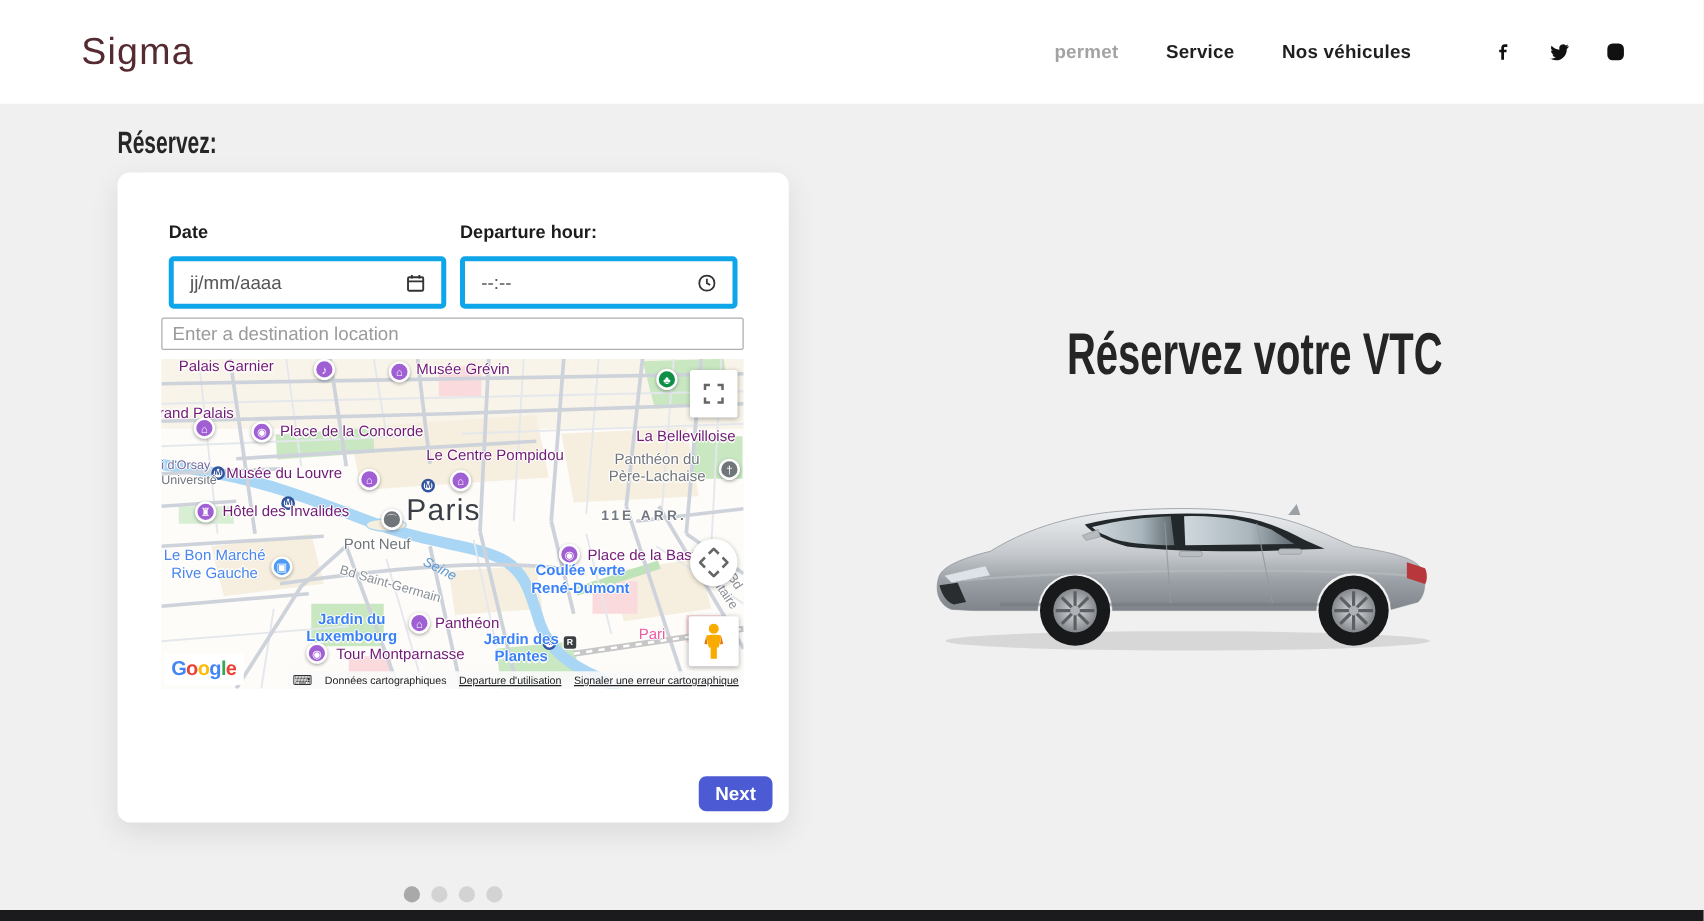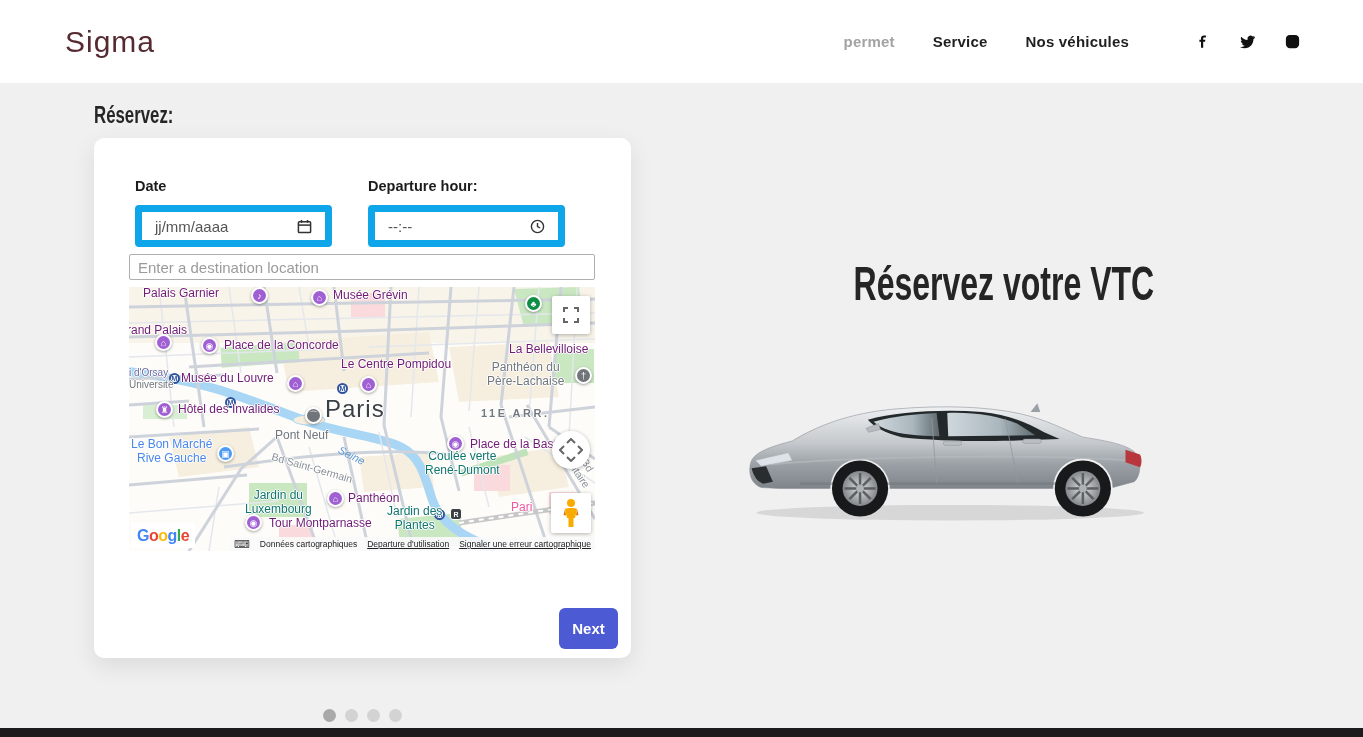--- a/index.html
+++ b/index.html
@@ -25,40 +25,40 @@
   .section-label { position: absolute; left: 94px; top: 103px; font-size: 21px;
                    transform-origin: left center; }
 
   
   .card { position: absolute; left: 94px; top: 138px; width: 537px; height: 520px;
           background: #fff; border-radius: 10px; box-shadow: 0 8px 24px rgba(0,0,0,.09);
           padding: 40px 35px 0 35px; }
   .form-row { display: flex; gap: 11px; margin-left: 6px; }
   .form-col { width: 222px; }
   .field-label { font-size: 14.5px; font-weight: 700; color: #1c1c1c; margin-bottom: 11px; }
-  .dtfield { width: 197px; height: 42px; border: 7px solid #0ea5e9; border-radius: 4px;
+  .dtfield { width: 222px; height: 42px; border: 4px solid #0ea5e9; border-radius: 4px;
              display: flex; align-items: center; justify-content: space-between;
              padding: 0 13px; font-size: 15px; color: #555; background: #fff; cursor: text; }
   .dtfield svg { width: 15px; height: 15px; stroke: #333; }
   .loc-input { width: 466px; height: 26px; border: 1px solid #aeaeae; border-radius: 2px;
                font-size: 15px; color: #333; padding: 0 8px; display: block;
                font-family: "Liberation Sans", sans-serif; }
   .loc-input::placeholder { color: #9b9b9b; }
   .loc-input.origin { margin-top: 12px; }
   .loc-input.dest { margin-top: 7px; }
 
   
   .map { position: relative; width: 466px; height: 264px; margin-top: 7px;
          overflow: hidden; background: #fdfcf9; cursor: grab; }
   .map-bg { position: absolute; left: 0; top: 0; }
   .poi { position: absolute; font-size: 12px; color: #701a75; white-space: pre-line;
          line-height: 1.15; text-align: center;
          text-shadow: 1px 0 0 #fff, -1px 0 0 #fff, 0 1px 0 #fff, 0 -1px 0 #fff; }
   .poi.gray { color: #70767c; }
-  .poi.green { color: #0f766e; }
+  .poi.green { color: #3b82f6; font-weight: bold; }
   .poi.blue { color: #4a86ec; }
   .poi.pink { color: #ee5aa0; }
   .poi.small { font-size: 10px; }
   .poi.city { font-size: 24px; color: #3a3f45; letter-spacing: 1px; }
   .poi.district { font-size: 11px; color: #737980; letter-spacing: 2.5px; font-weight: 700;}
   .poi.street { font-size: 10.5px; color: #8a9096; transform-origin: left center; }
   .poi.water { font-size: 11px; color: #5b9ad6; font-style: italic; transform-origin: left center;
                text-shadow: none; }
   .marker { position: absolute; width: 17px; height: 17px; border-radius: 50% 50% 50% 50%;
             border: 2px solid #fff; box-shadow: 0 1px 3px rgba(0,0,0,.35); color: #fff;
@@ -81,21 +81,21 @@
   .gtile { position: absolute; left: 2px; bottom: 3px; width: 64px; height: 25px; background: #fff;
            display: flex; align-items: center; justify-content: center; font-size: 16px;
            font-weight: 700; letter-spacing: -.5px; }
   .gtile span { display: inline-block; }
   .attrib { position: absolute; right: 0; bottom: 0; height: 14px; display: flex;
             align-items: center; gap: 10px; font-size: 8.5px; color: #202124;
             background: rgba(250,250,250,.9); padding: 0 4px; }
   .attrib .kbd { font-size: 11px; color: #333; }
   .attrib a { color: #202124; text-decoration: underline; cursor: pointer; }
 
-  .next-btn { position: absolute; right: 13px; bottom: 9px; width: 59px; height: 41px;
+  .next-btn { position: absolute; right: 13px; bottom: 9px; width: 59px; height: 28px;
               background: #4c5bd4; border: none; border-radius: 6px; color: #fff;
               font-size: 15px; font-weight: 700; cursor: pointer;
               font-family: "Liberation Sans", sans-serif; }
 
   
   .hero { position: absolute; left: 658px; top: 262px; width: 692px; text-align: center; }
   .hero-title { font-size: 40px; color: #252525; transform-origin: center; margin-bottom: 14px; }
   .hero-body { width: 655px; margin: 10px auto 0; font-size: 16.5px; line-height: 1.36;
                color: #3a3a3a; }
   .car-wrap { margin-top: 58px; margin-left: 82px; width: 430px; }

